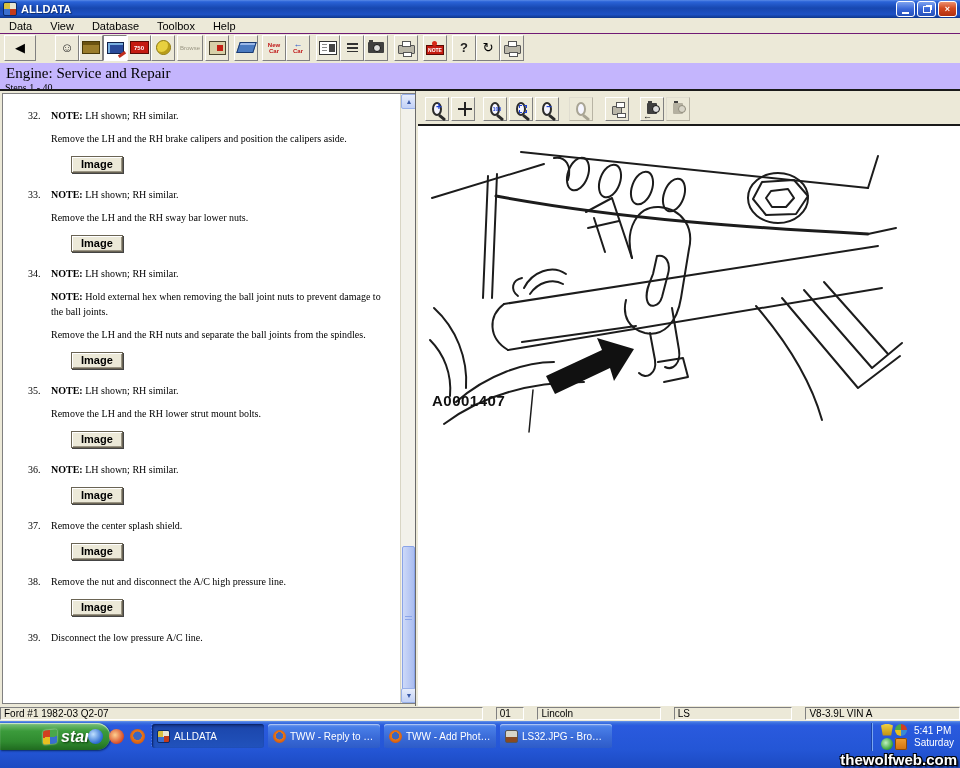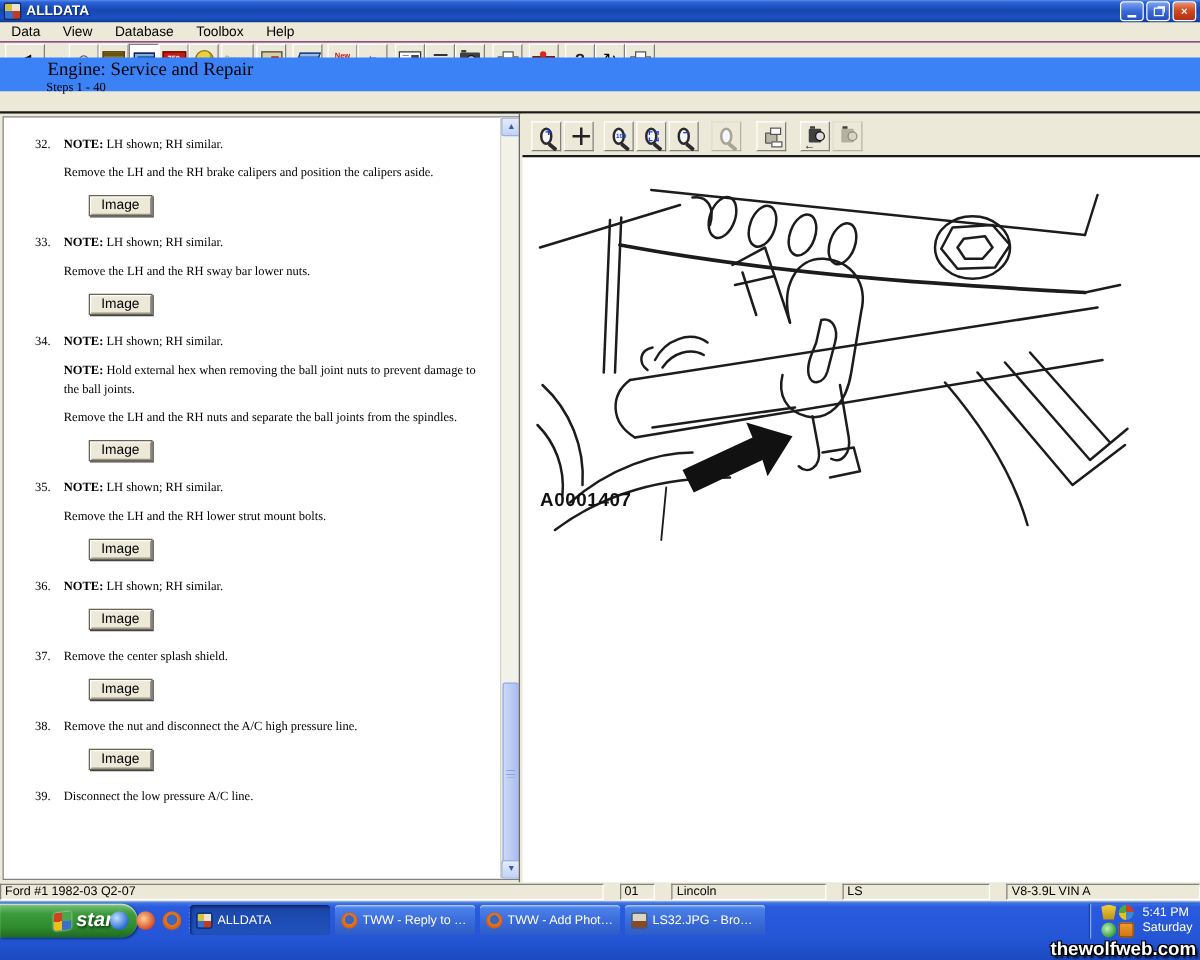--- a/index.html
+++ b/index.html
@@ -66,38 +66,38 @@
   .cam.gray::before{background:#d8d5c8;border-color:#908c7c;}
   .prn{width:15px;height:7px;background:#b9b6a8;border:1px solid #555;border-radius:1px;position:relative;margin-top:4px;}
   .prn::before{content:"";position:absolute;left:3px;top:-5px;width:7px;height:4px;background:#fff;border:1px solid #555;}
   .prn::after{content:"";position:absolute;left:4px;bottom:-4px;width:7px;height:3px;background:#fff;border:1px solid #555;}
   .tb-note .ic{width:16px;height:8px;background:#c41a10;color:#fff;font-size:5px;font-weight:bold;
      display:flex;align-items:center;justify-content:center;border:1px solid #5a0a04;position:relative;margin-top:4px;}
   .tb-note .ic::before{content:"";position:absolute;top:-5px;left:5px;width:5px;height:5px;border-radius:50%;background:#d82818;}
   .tb-help .lbl{color:#222;font-size:13px;font-weight:bold;}
 
   
-  .docheader{position:absolute;left:0;top:46px;right:0;height:27px;background:#3b82f6;padding-left:32px;}
+  .docheader{position:absolute;left:0;top:63px;right:0;height:27px;background:#c4b5fd;}
   .doc-title{font-family:"Liberation Serif",serif;font-size:15px;color:#000;margin:2px 0 0 6px;}
   .doc-sub{font-family:"Liberation Serif",serif;font-size:10px;color:#000;margin-left:5px;}
   .hsep{position:absolute;left:0;top:89px;right:0;height:2px;background:#1a1a1a;}
 
   
   .content{position:absolute;left:0;top:91px;right:0;height:615px;background:#ece9d8;}
   .vdivider{position:absolute;left:415px;top:0;bottom:0;width:1px;background:#6a6a6a;}
 
   .left-panel{position:absolute;left:2px;top:2px;width:412px;height:609px;background:#fff;
     border:1px solid #808080;overflow:hidden;}
   .steps-area{position:absolute;left:0;top:0;right:14px;bottom:0;overflow:hidden;
     font-family:"Liberation Serif",serif;font-size:10px;line-height:15px;color:#000;}
   .step{position:relative;margin-top:14px;padding-left:48px;max-width:332px;}
   .step .num{position:absolute;left:25px;top:0;}
   .step .para{margin:8px 0 0 0;}
   .img-btn{display:inline-block;margin:10px 0 0 -28px;padding:1px 9px 2px 9px;background:#ece9d8;
-    font-family:"Liberation Sans",sans-serif;font-size:11px;font-weight:normal;color:#000;
+    font-family:"Liberation Sans",sans-serif;font-size:11px;font-weight:bold;color:#000;
     border:1px solid #6a6454;box-shadow:inset 1px 1px 0 #fff,inset -1px -1px 0 #9a9483,1px 1px 0 #444;}
   .step.compact{margin-top:3px;}
 
   
   .scrollbar{position:absolute;right:0;top:0;width:14px;bottom:0;background:#f2f1ea;border-left:1px solid #d8d5c4;}
   .sb-btn{position:absolute;left:0;width:14px;height:13px;border-radius:2px;border:1px solid #98b0e8;
     background:linear-gradient(180deg,#e6ecfb,#c2d1f6);display:flex;align-items:center;justify-content:center;
     font-size:7px;color:#3a5aa8;line-height:1;}
   .sb-up{top:0;} .sb-down{bottom:0;}
   .sb-thumb{position:absolute;left:1px;width:11px;top:452px;height:144px;border-radius:2px;

